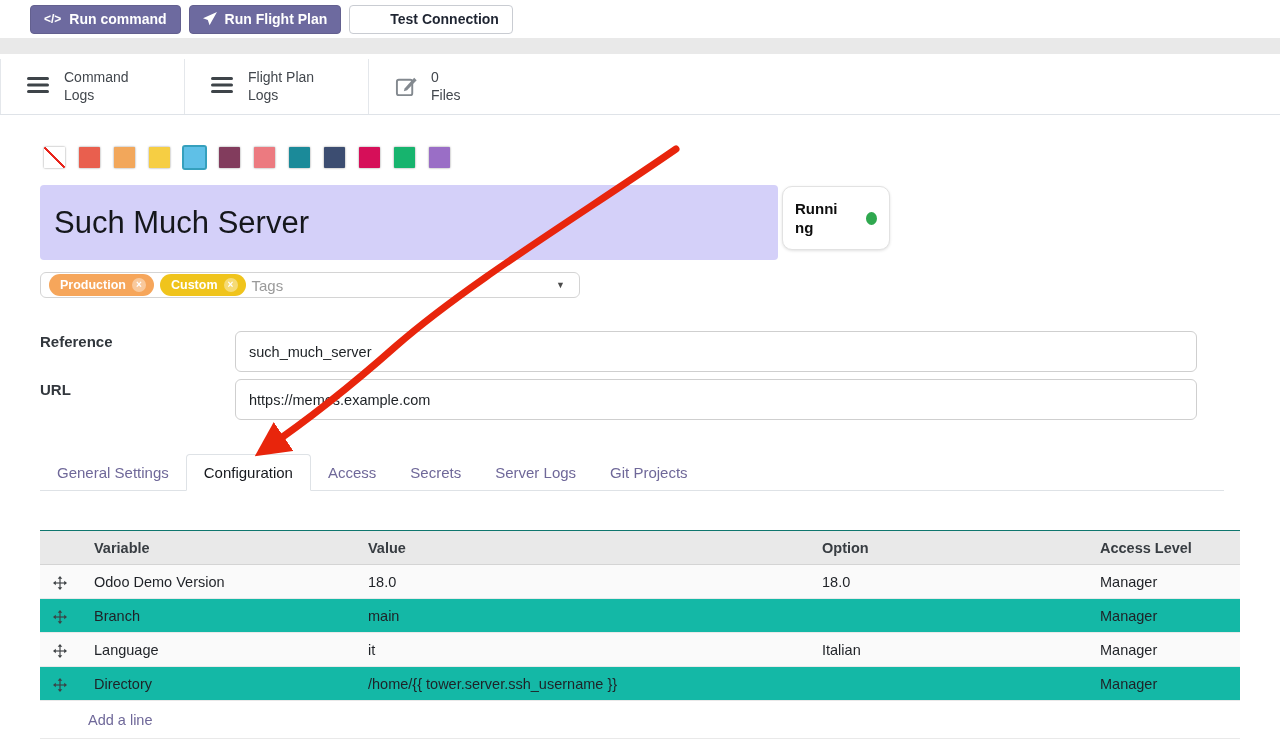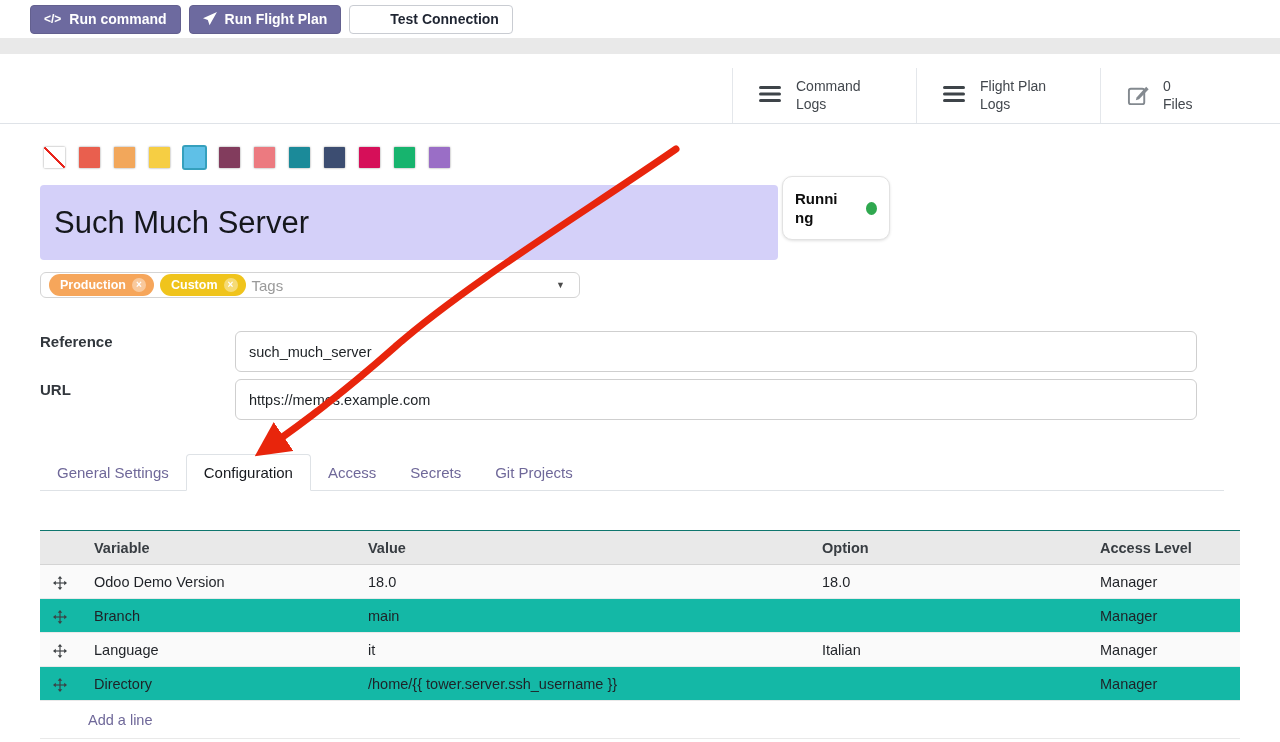--- a/index.html
+++ b/index.html
@@ -25,23 +25,23 @@
     cursor:pointer; border:1px solid transparent; line-height:1;
   }
   .btn.purple { background:#6d6a9f; color:#fff; border-color:#63608f; }
   .btn.plain  { background:#fff; color:#1f2532; border-color:#c9ccd2; font-weight:600;padding-left:40px; }
   .btn .icn { display:inline-flex; align-items:center; font-size:12px; font-weight:700; }
 
   .gray-strip { position:absolute; top:38px; left:0; right:0; height:16px; background:#e9e9e9; }
 
   
   .header-row {
-    position:absolute; top:68px; left:0; right:0; height:56px;
+    position:absolute; top:59px; left:0; right:0; height:56px;
     background:#fff; border-bottom:1px solid #dfe3e8;
-    display:flex; justify-content:flex-end;
+    display:flex; justify-content:flex-start;
   }
   .stat {
     width:184px; border:none; border-left:1px solid #e4e7eb;
     background:#fff; display:flex; align-items:center; gap:13px;
     padding-left:26px; cursor:pointer; text-align:left;
     font-family:inherit; font-size:14px; color:#42474d;
   }
   .stat.files { width:180px; }
   .stat .lbl { line-height:1.25; max-width:92px; }
 
@@ -55,21 +55,21 @@
   .swatch.selected { outline:2px solid #35a0bd; }
 
   
   .title-box {
     position:absolute; top:185px; left:40px; width:738px; height:75px;
     background:#d4d0f9; border-radius:4px;
     display:flex; align-items:center; padding-left:14px;
     font-size:31px; color:#15171c; cursor:text;
   }
   .status-card {
-    position:absolute; top:176px; left:782px; width:108px; height:64px;
+    position:absolute; top:186px; left:782px; width:108px; height:64px;
     background:#fff; border:1px solid #e2e2e2; border-radius:10px;
     box-shadow:0 1px 3px rgba(0,0,0,.12);
     display:flex; align-items:center; padding:0 12px; gap:22px; cursor:pointer;
   }
   .status-text { font-weight:700; font-size:15px; color:#0e0e0e; width:52px; line-height:1.3; overflow-wrap:anywhere; }
   .status-dot  { width:11px; height:13px; border-radius:50%; background:#2fa84f; flex:none; }
 
   
   .tags-box {
     position:absolute; top:272px; left:40px; width:540px; height:26px;
@@ -229,20 +229,21 @@
 <label class="field-label" id="ref-label">Reference</label>
 <input class="field-input" id="ref-input" value="such_much_server" style="">
 <label class="field-label" id="url-label">URL</label>
 <input class="field-input" id="url-input" value="https://memes.example.com" style="">
 
 <div class="tabs">
     <div class="tab">General Settings</div>
     <div class="tab active">Configuration</div>
     <div class="tab">Access</div>
     <div class="tab">Secrets</div>
+    <div class="tab">Server Logs</div>
     <div class="tab">Git Projects</div>
   </div>
 
 <table class="config-table">
   <colgroup>
     <col style="width:40px">
       <col style="width:280px">
       <col style="width:454px">
       <col style="width:278px">
       <col style="width:148px">

